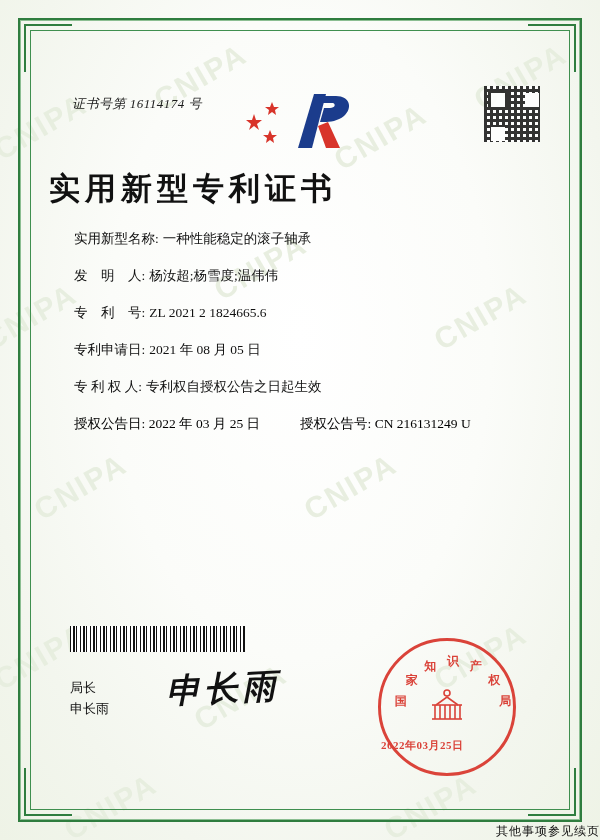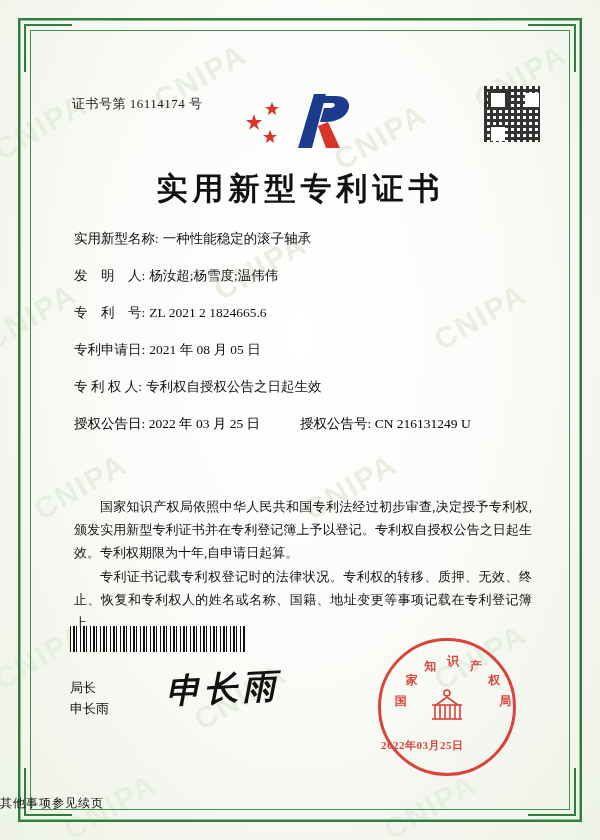--- a/index.html
+++ b/index.html
@@ -81,20 +81,21 @@
     left: 48px; top: 48px; right: 48px; bottom: 48px;
   }
 
   .cert-no {
     position: absolute;
     left: 24px;
     top: 47px;
     font-size: 13px;
     color: #1a1a1a;
     letter-spacing: 0.5px;
+    font-style: italic;
   }
 
   .qr {
     position: absolute;
     right: 12px;
     top: 38px;
     width: 56px;
     height: 56px;
     background-color: #ffffff;
     background-image:
@@ -120,21 +121,21 @@
     transform: translateX(-50%);
     width: 120px;
     height: 68px;
   }
 
   .title {
     position: absolute;
     top: 120px;
     left: 1px;
     right: 0;
-    text-align: center;
+    text-align: left;
     font-size: 31px;
     font-weight: bold;
     letter-spacing: 5px;
     color: #111;
     font-family: "DejaVu Serif", serif;
   }
 
   .fields {
     position: absolute;
     top: 182px;
@@ -259,22 +260,22 @@
     left: 0; right: 0;
     bottom: 22px;
     text-align: center;
     font-size: 12.5px;
     color: #111;
   }
 
   .footnote {
     position: absolute;
     left: 0; right: 0;
-    bottom: 28px;
-    text-align: left;
+    bottom: 0;
+    text-align: right;
     font-size: 12px;
     color: #111;
     letter-spacing: 1px;
   }
 </style>
 </head>
 <body>
 
 <div class="page">
 
@@ -352,24 +353,20 @@
           <span class="label">授权公告日:</span>
           <span class="value">2022 年 03 月 25 日</span>
         </span>
         <span class="right">
           <span class="label">授权公告号:</span>
           <span class="value">CN 216131249 U</span>
         </span>
       </div>
     </div>
 
-    <div class="paras">
-      <p>国家知识产权局依照中华人民共和国专利法经过初步审查,决定授予专利权,颁发实用新型专利证书并在专利登记簿上予以登记。专利权自授权公告之日起生效。专利权期限为十年,自申请日起算。</p>
-      <p>专利证书记载专利权登记时的法律状况。专利权的转移、质押、无效、终止、恢复和专利权人的姓名或名称、国籍、地址变更等事项记载在专利登记簿上。</p>
-    </div>
 
     <div class="barcode"></div>
 
     <div class="signature-block">
       <div>局长</div>
       <div>申长雨</div>
     </div>
     <div class="hand-sign">申长雨</div>
 
     <div class="seal">

